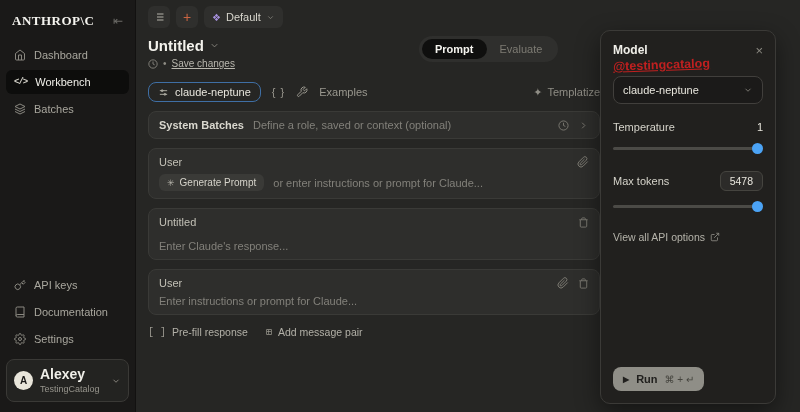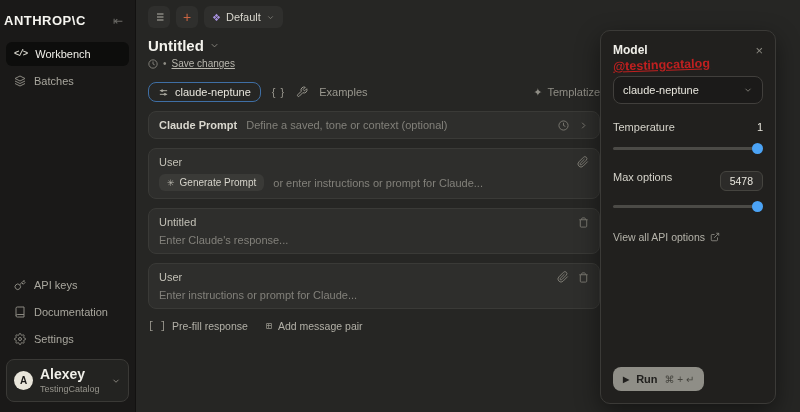--- a/index.html
+++ b/index.html
@@ -11,21 +11,21 @@
     position:relative;
   }
   svg { display:block; }
 
   
   .sidebar {
     position:absolute; left:0; top:0; width:136px; height:412px;
     background:#1a1918; border-right:1px solid #121110;
     display:flex; flex-direction:column; z-index:2;
   }
-  .logo-row { display:flex; align-items:center; justify-content:space-between; padding:13px 12px 14px 4px; }
+  .logo-row { display:flex; align-items:center; justify-content:space-between; padding:13px 12px 14px 12px;font-family:Liberation Serif, serif; }
   .logo { font-size:13px; font-weight:bold; letter-spacing:.5px; color:#f5f4ef; }
   .collapse { color:#6b6a66; font-size:12px; line-height:1; cursor:pointer; }
   .nav { padding:0 6px; }
   .nav-item {
     display:flex; align-items:center; gap:8px; padding:6px 8px; margin-bottom:3px;
     border-radius:6px; font-size:11px; color:#a9a79e; cursor:pointer;
   }
   .nav-item svg, .nav-item .txticon { color:#8a8880; }
   .nav-item.active { background:#0d0d0c; color:#f0efe9; }
   .nav-item.active svg, .nav-item.active .txticon { color:#d8d6cd; }
@@ -117,21 +117,21 @@
   .watermark {
     position:absolute; top:27px; left:12px; color:#c02020; font-weight:bold;
     font-size:12.5px; text-decoration:underline; transform:rotate(-2deg); z-index:6;
     pointer-events:none;
   }
   .model-select {
     margin-top:19px; border:1px solid #413f3c; background:#1b1a19; border-radius:8px;
     height:28px; display:flex; align-items:center; justify-content:space-between;
     padding:0 9px; font-size:11px; color:#e8e6dd; cursor:pointer;
   }
-  .param-row { margin-top:17px; display:flex; justify-content:space-between; }
+  .param-row { margin-top:17px; display:flex; align-items:center; justify-content:space-between; }
   .param-label { font-size:11px; color:#d5d3ca; }
   .param-value { font-size:11px; color:#e8e6dd; }
   .value-box {
     border:1px solid #45443f; background:#2c2b29; border-radius:6px;
     padding:3px 9px; font-size:10.5px; color:#e8e6dd;
   }
   .slider { margin-top:10px; position:relative; height:11px; cursor:pointer; }
   .slider-track { position:absolute; top:4px; left:0; right:0; height:3px; background:#4b4a46; border-radius:2px; }
   .slider-knob { position:absolute; right:0; top:0; width:11px; height:11px; border-radius:50%; background:#4ba3f5; }
   .api-link { margin-top:19px; display:flex; align-items:center; gap:5px; font-size:10.5px; color:#b5b3aa; cursor:pointer; }
@@ -146,20 +146,29 @@
 </style>
 </head>
 <body>
 
 <div class="sidebar">
   <div class="logo-row">
     <span class="logo">ANTHROP\C</span>
     <span class="collapse">⇤</span>
   </div>
   <div class="nav">
+    <div class="nav-item">
+      <span>
+        <svg width="12" height="12" viewBox="0 0 24 24" fill="none" stroke="currentColor" stroke-width="2">
+            <path d="M3 9l9-7 9 7v11a2 2 0 0 1-2 2H5a2 2 0 0 1-2-2z"></path>
+            <path d="M9 22V12h6v10"></path>
+          </svg>
+      </span>
+      <span>Dashboard</span>
+    </div>
     <div class="nav-item active">
       <span class="txticon">&lt;/&gt;</span>
       <span>Workbench</span>
     </div>
     <div class="nav-item">
       <span>
         <svg width="12" height="12" viewBox="0 0 24 24" fill="none" stroke="currentColor" stroke-width="2">
             <path d="M12 2L2 7l10 5 10-5-10-5z"></path>
             <path d="M2 17l10 5 10-5"></path>
             <path d="M2 12l10 5 10-5"></path>
@@ -250,20 +259,24 @@
     <span>
       <svg width="10" height="10" viewBox="0 0 24 24" fill="none" stroke="currentColor" stroke-width="2">
           <circle cx="12" cy="12" r="10"></circle>
           <polyline points="12 6 12 12 16 14"></polyline>
         </svg>
     </span>
     <span>•</span>
     <span class="save-link">Save changes</span>
   </div>
 
+  <div class="tabs">
+    <div class="tab active">Prompt</div>
+    <div class="tab">Evaluate</div>
+  </div>
 
   <div class="toolbar">
     <div class="model-chip">
       <span>
         <svg width="11" height="11" viewBox="0 0 24 24" fill="none" stroke="currentColor" stroke-width="2">
             <line x1="4" y1="8" x2="20" y2="8"></line>
             <circle cx="9" cy="8" r="2"></circle>
             <line x1="4" y1="16" x2="20" y2="16"></line>
             <circle cx="15" cy="16" r="2"></circle>
           </svg>
@@ -278,22 +291,22 @@
     </span>
     <span class="examples">Examples</span>
     <span class="templatize">
       <span>✦</span>
       <span>Templatize</span>
     </span>
   </div>
 
   <div class="block">
     <div class="block-row">
-      <span class="block-label">Claude Prompt</span>
-      <span class="placeholder" style="margin-left:9px">Define a saved, tone or context (optional)</span>
+      <span class="block-label">System Batches</span>
+      <span class="placeholder" style="margin-left:9px">Define a role, saved or context (optional)</span>
       <span class="row-icons">
         <span>
           <svg width="11" height="11" viewBox="0 0 24 24" fill="none" stroke="currentColor" stroke-width="2">
               <circle cx="12" cy="12" r="10"></circle>
               <polyline points="12 6 12 12 16 14"></polyline>
             </svg>
         </span>
         <span>
           <svg width="11" height="11" viewBox="0 0 24 24" fill="none" stroke="currentColor" stroke-width="2">
               <polyline points="9 6 15 12 9 18"></polyline>
@@ -328,21 +341,21 @@
       <span class="block-label light">Untitled</span>
       <span class="row-icons">
         <span>
           <svg width="11" height="11" viewBox="0 0 24 24" fill="none" stroke="currentColor" stroke-width="2">
               <polyline points="3 6 5 6 21 6"></polyline>
               <path d="M19 6v14a2 2 0 0 1-2 2H7a2 2 0 0 1-2-2V6m3 0V4a2 2 0 0 1 2-2h4a2 2 0 0 1 2 2v2"></path>
             </svg>
         </span>
       </span>
     </div>
-    <div class="placeholder" style="margin-top:6px">Enter Claude's response...</div>
+    <div class="placeholder" style="margin-top:12px">Enter Claude's response...</div>
   </div>
 
   <div class="block">
     <div class="block-row">
       <span class="block-label light">User</span>
       <span class="row-icons">
         <span>
           <svg width="12" height="12" viewBox="0 0 24 24" fill="none" stroke="currentColor" stroke-width="2">
               <path d="M21.44 11.05l-9.19 9.19a6 6 0 0 1-8.49-8.49l9.19-9.19a4 4 0 0 1 5.66 5.66l-9.2 9.19a2 2 0 0 1-2.83-2.83l8.49-8.48"></path>
             </svg>
@@ -389,21 +402,21 @@
   <div class="param-row">
     <span class="param-label">Temperature</span>
     <span class="param-value">1</span>
   </div>
   <div class="slider">
     <div class="slider-track"></div>
     <div class="slider-knob"></div>
   </div>
 
   <div class="param-row">
-    <span class="param-label">Max options</span>
+    <span class="param-label">Max tokens</span>
     <span class="value-box">5478</span>
   </div>
   <div class="slider">
     <div class="slider-track"></div>
     <div class="slider-knob"></div>
   </div>
 
   <div class="api-link">
     <span>View all API options</span>
     <svg width="10" height="10" viewBox="0 0 24 24" fill="none" stroke="currentColor" stroke-width="2">

